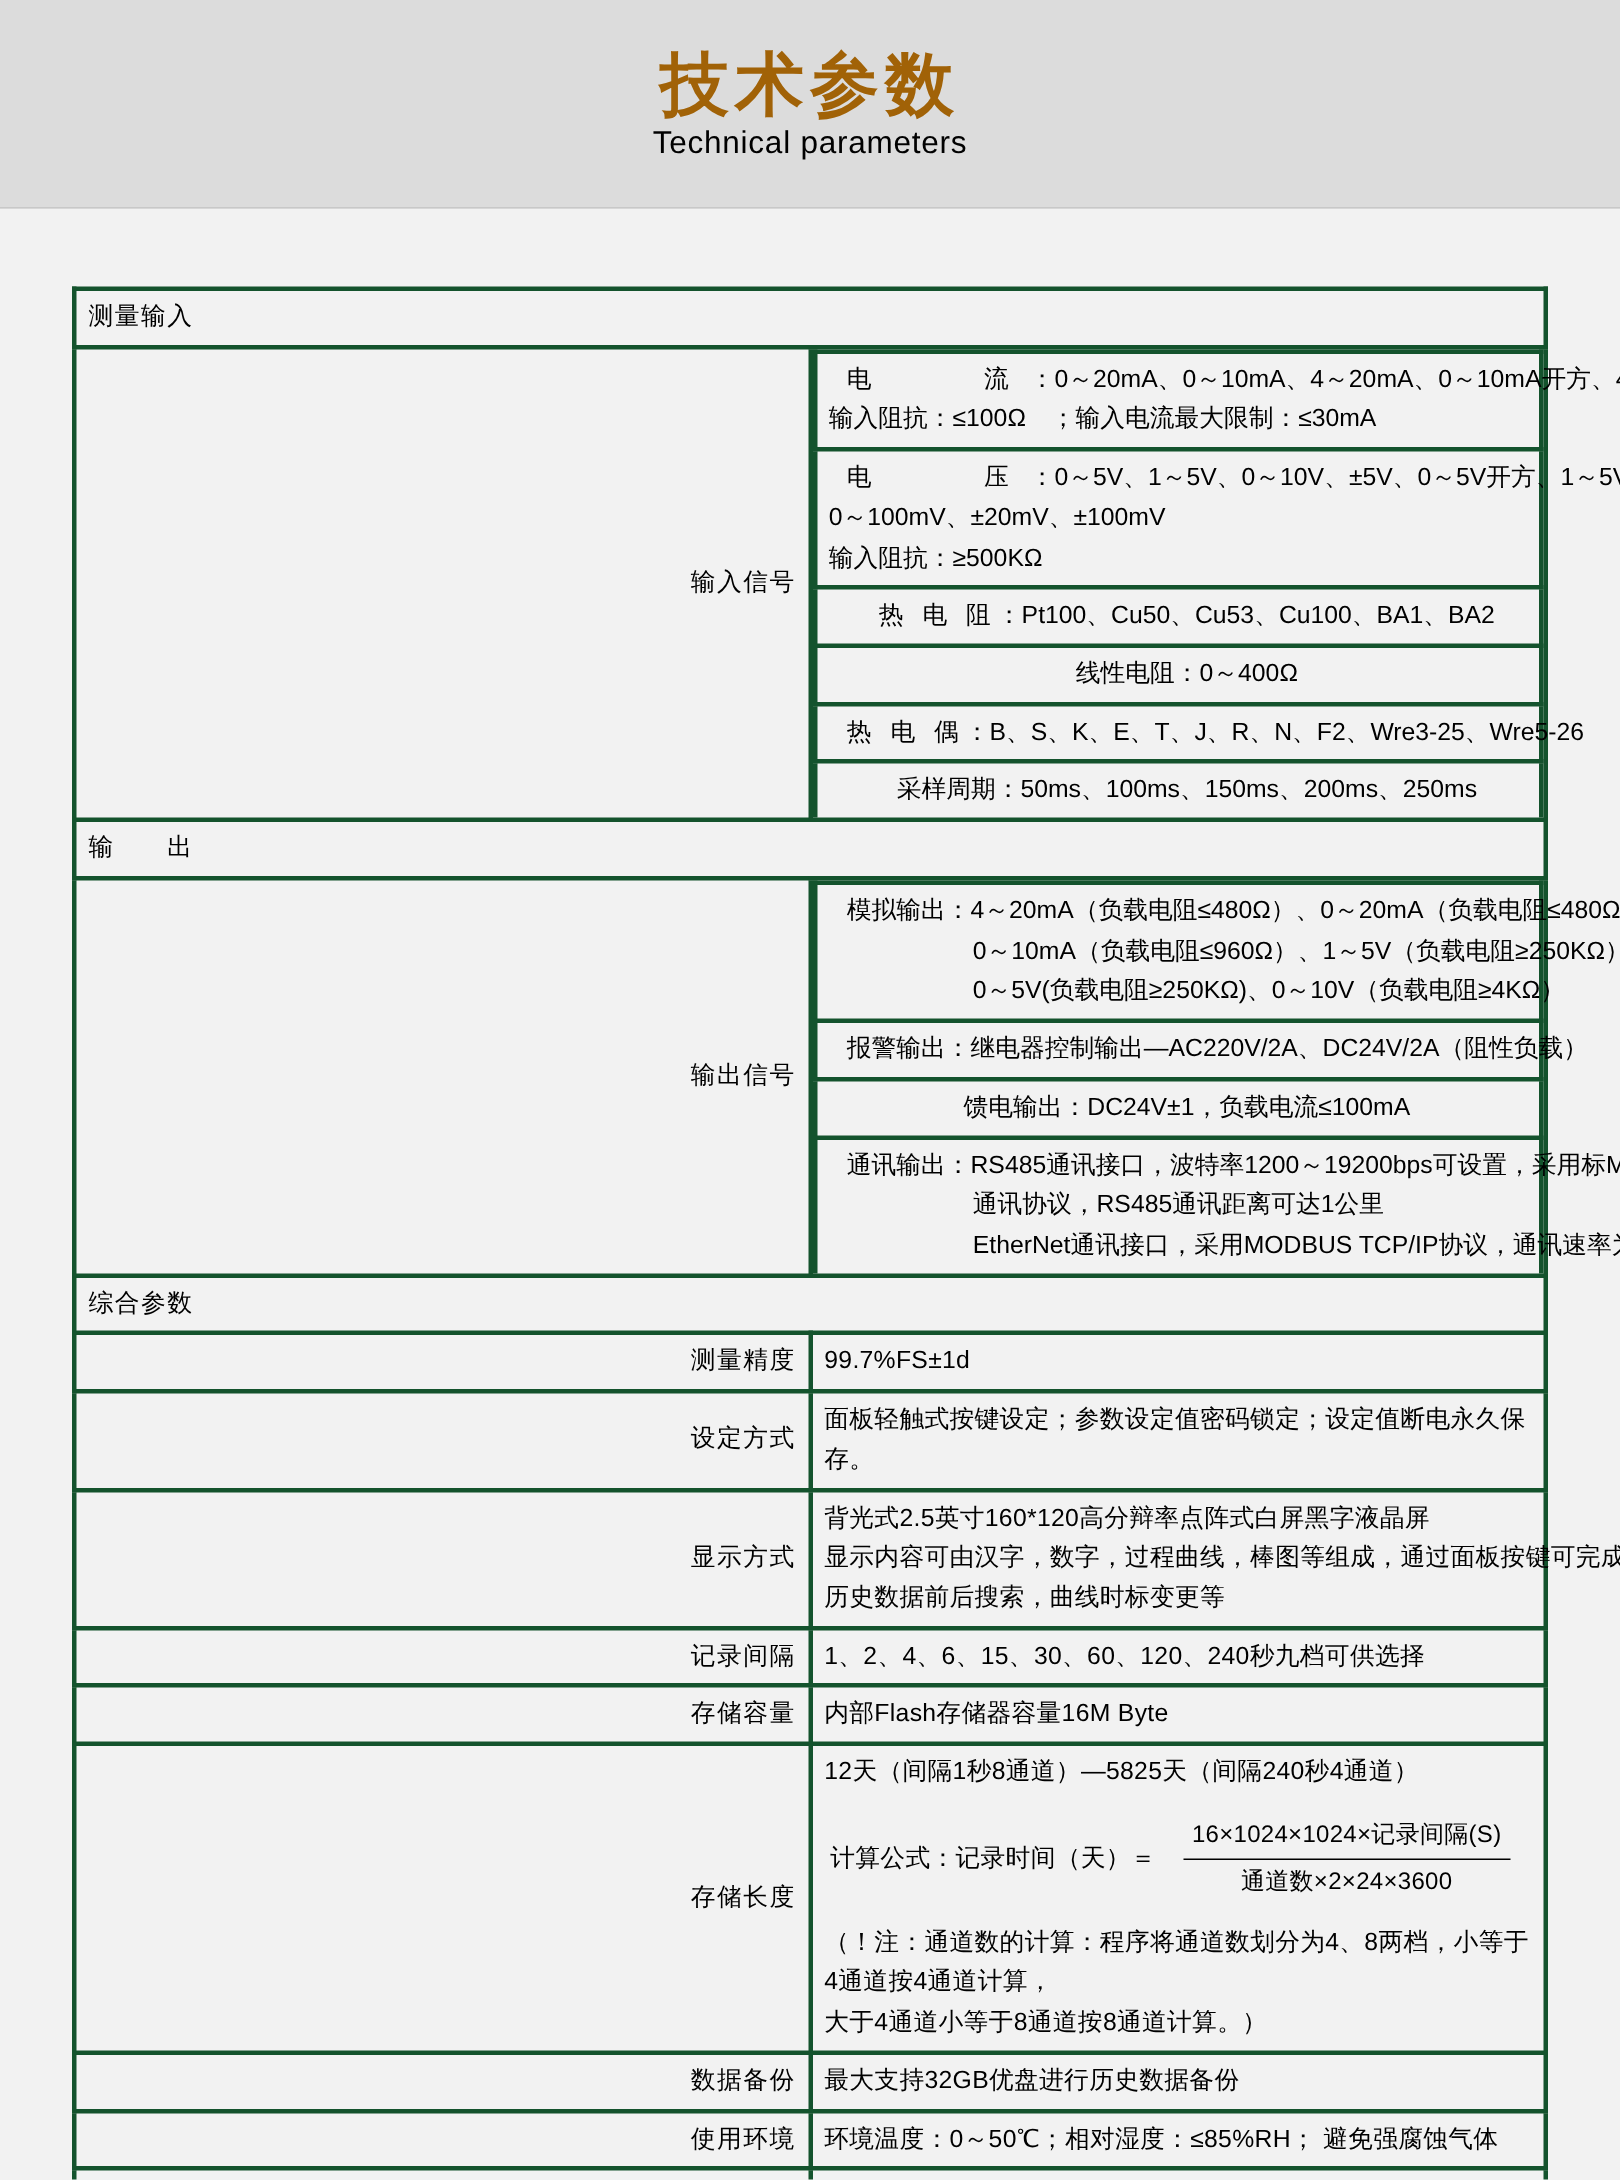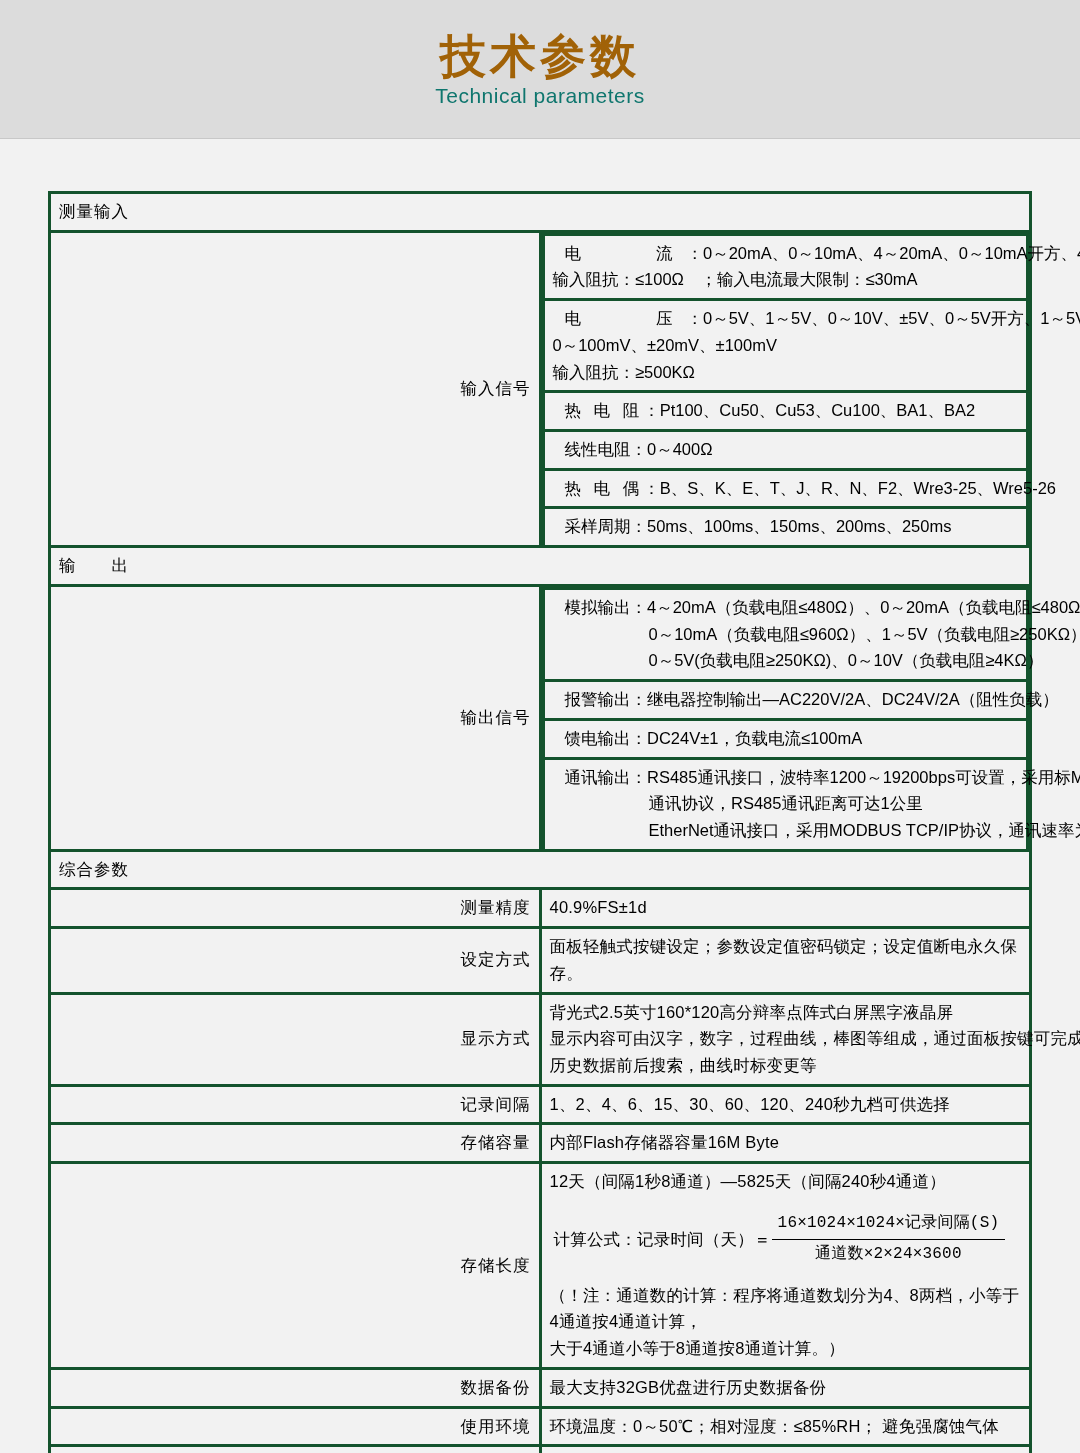--- a/index.html
+++ b/index.html
@@ -31,21 +31,21 @@
   }
   .header .title-cn {
     font-size: 46px;
     font-weight: bold;
     letter-spacing: 4px;
     color: #a16207;
     line-height: 1.15;
   }
   .header .title-en {
     font-size: 21px;
-    color: #0f766e;
+    color: #000000;
     letter-spacing: 0.5px;
     margin-top: 2px;
   }
   .content {
     padding: 52px 48px 0 48px;
   }
   table.spec {
     border-collapse: collapse;
     width: 984px;
     table-layout: fixed;
@@ -90,40 +90,39 @@
   }
   .sub-key {
     width: 94px;
     white-space: nowrap;
     vertical-align: top;
     padding-right: 0 !important;
     padding-left: 12px !important;
   }
   .k-sp2 { letter-spacing: 14px; }
   .k-sp1 { letter-spacing: 4px; }
-  .nowrapline { white-space: nowrap; }
+  .nowrapline { white-space: nowrap; text-align: center; }
   .val-lines div { white-space: nowrap; }
   .indent-1 { padding-left: 96px; }
   .indent-2 { padding-left: 96px; }
   .formula-wrap {
     display: flex;
     align-items: center;
     margin: 16px 0 14px 0;
   }
   .formula-label {
     white-space: nowrap;
     padding-left: 4px;
   }
   .frac {
     display: inline-flex;
     flex-direction: column;
     align-items: center;
     vertical-align: middle;
-    margin-left: 1px;
-    font-family: Liberation Mono, monospace;
+    margin-left: 18px;
   }
   .frac .num {
     border-bottom: 1.5px solid #000;
     padding: 0 6px 2px 6px;
     font-size: 16px;
     white-space: nowrap;
   }
   .frac .den {
     padding: 2px 6px 0 6px;
     font-size: 16px;
@@ -240,21 +239,21 @@
               </table>
         </td>
       </tr>
 
       <tr>
         <td class="label section" colspan="2">综合参数</td>
       </tr>
 
       <tr>
         <td class="label">测量精度</td>
-        <td class="value">40.9%FS±1d</td>
+        <td class="value">99.7%FS±1d</td>
       </tr>
 
       <tr>
         <td class="label">设定方式</td>
         <td class="value">面板轻触式按键设定；参数设定值密码锁定；设定值断电永久保存。</td>
       </tr>
 
       <tr>
         <td class="label">显示方式</td>
         <td class="value">

